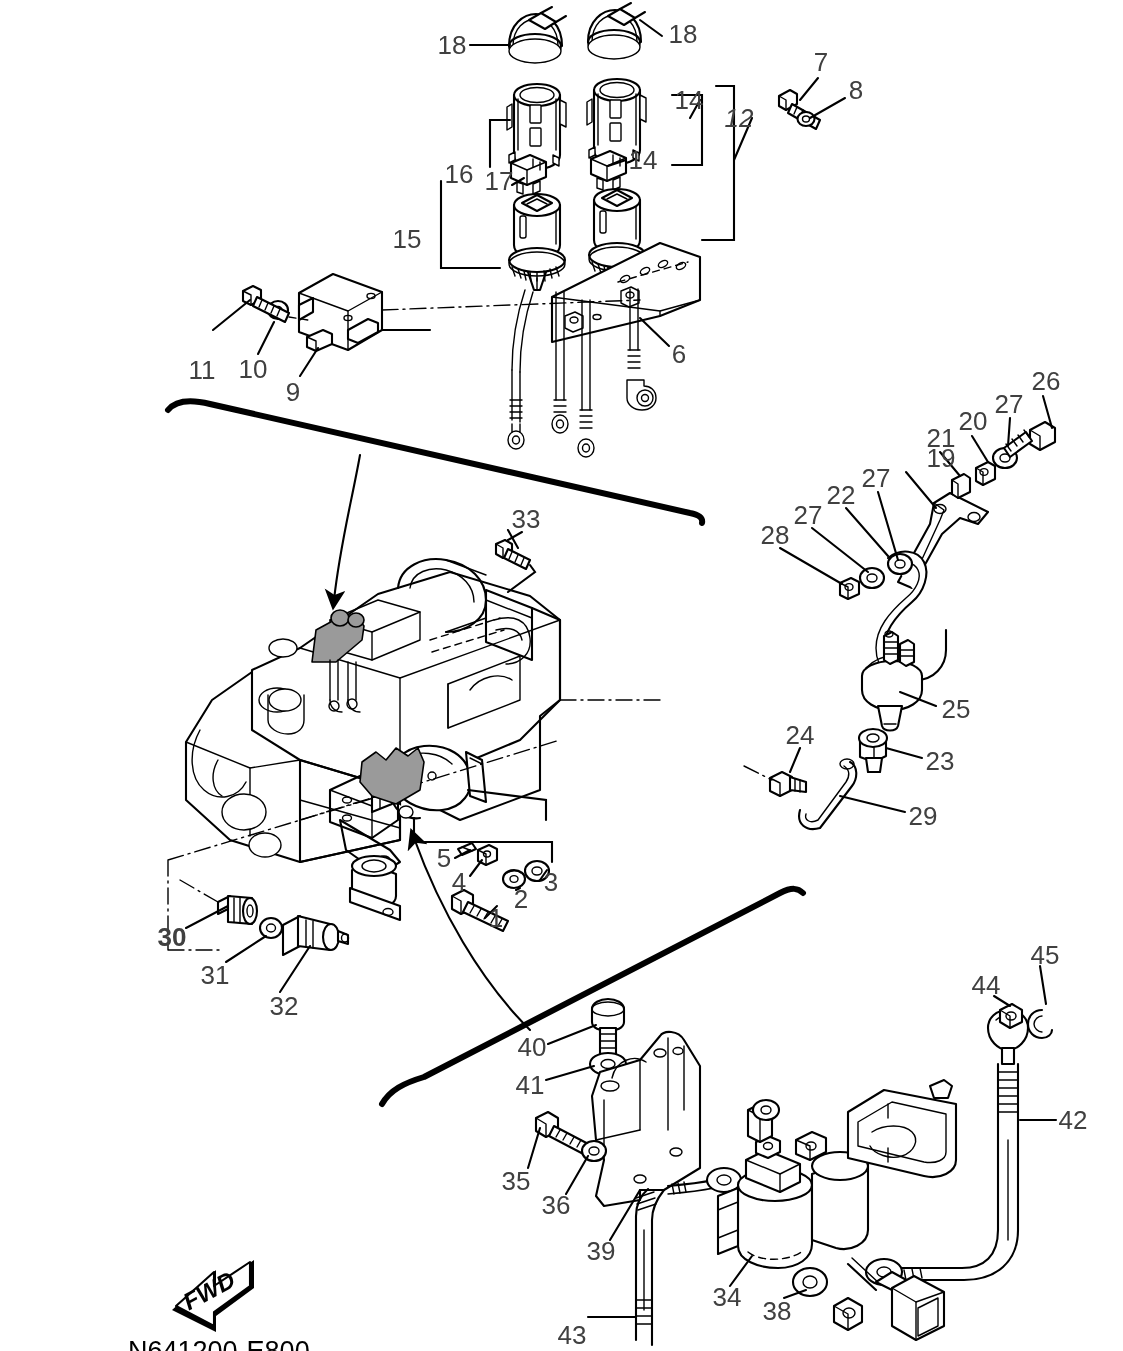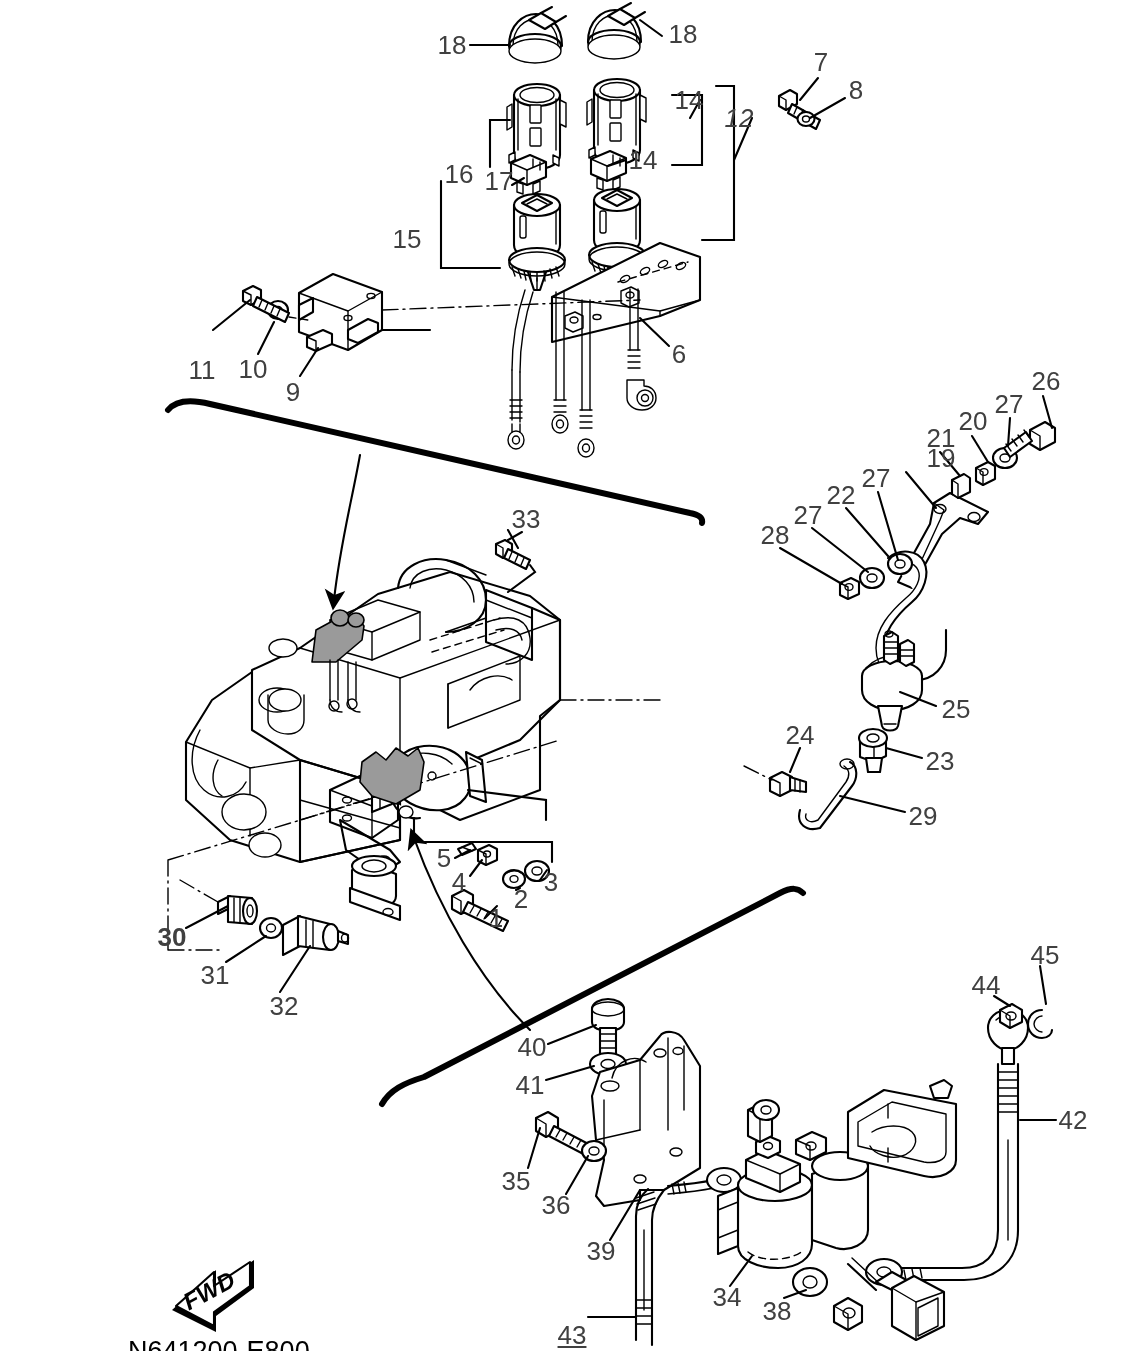--- a/index.html
+++ b/index.html
@@ -651,17 +651,17 @@
   <div class="lbl" style="left:1045px;top:955px;">45</div>
   <div class="lbl" style="left:986px;top:985px;">44</div>
   <div class="lbl" style="left:1073px;top:1120px;">42</div>
   <div class="lbl" style="left:532px;top:1047px;">40</div>
   <div class="lbl" style="left:530px;top:1085px;">41</div>
   <div class="lbl" style="left:516px;top:1181px;">35</div>
   <div class="lbl" style="left:556px;top:1205px;">36</div>
   <div class="lbl" style="left:601px;top:1251px;">39</div>
   <div class="lbl" style="left:727px;top:1297px;">34</div>
   <div class="lbl" style="left:777px;top:1311px;">38</div>
-  <div class="lbl" style="left:572px;top:1335px;text-decoration:underline;">43</div>
+  <div class="lbl" style="left:572px;top:1335px;">43</div>
 
   <div class="footer" style="left:128px;top:1336px;">N641200-E800</div>
 
 </div>
 
 </body></html>

